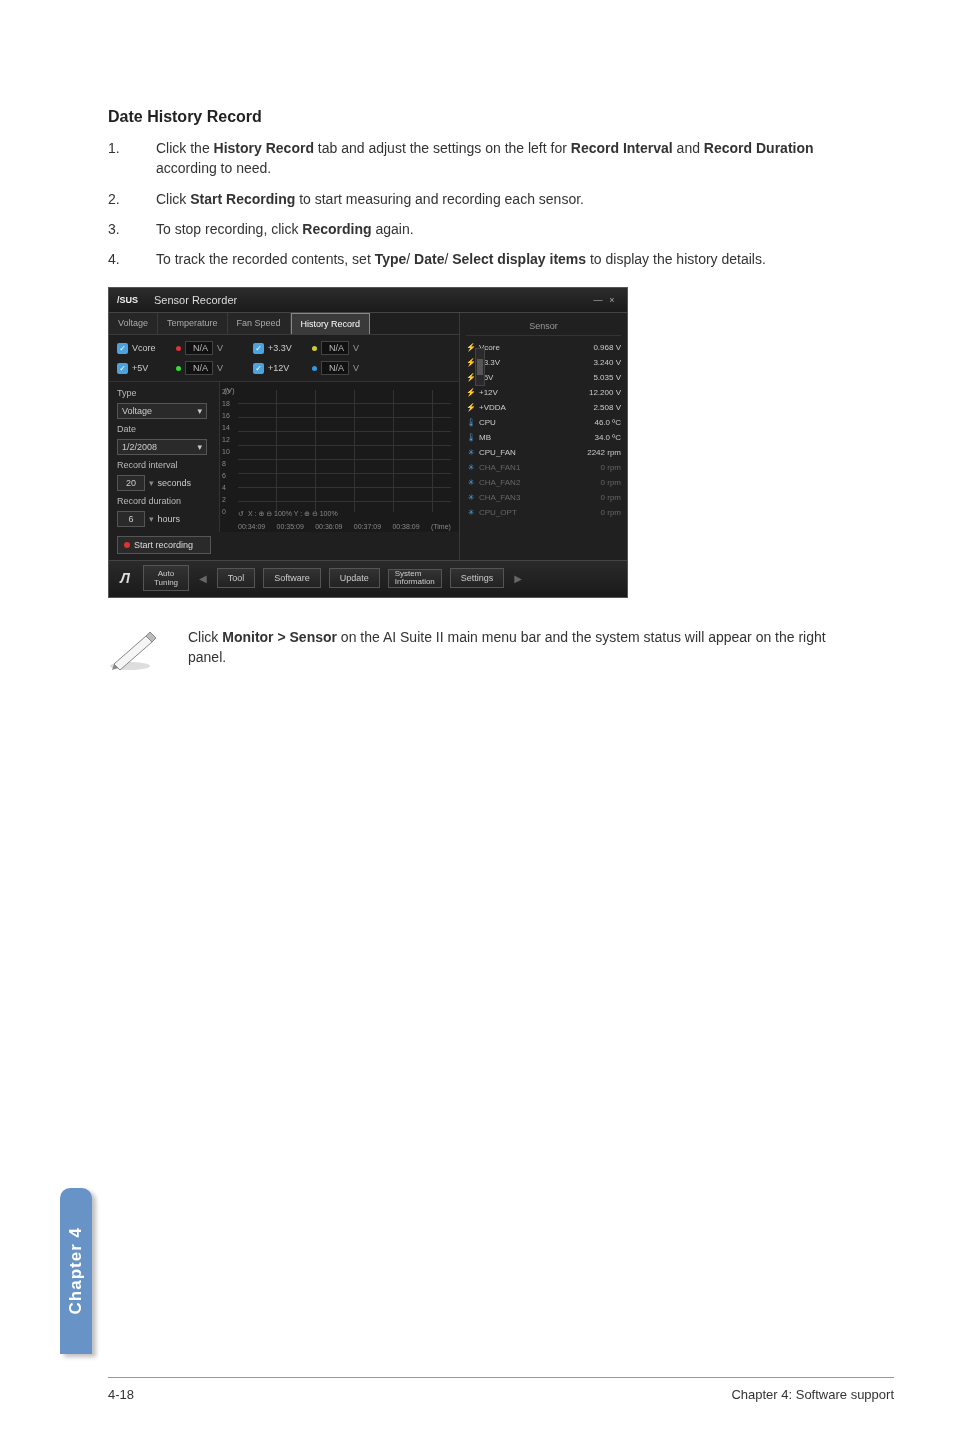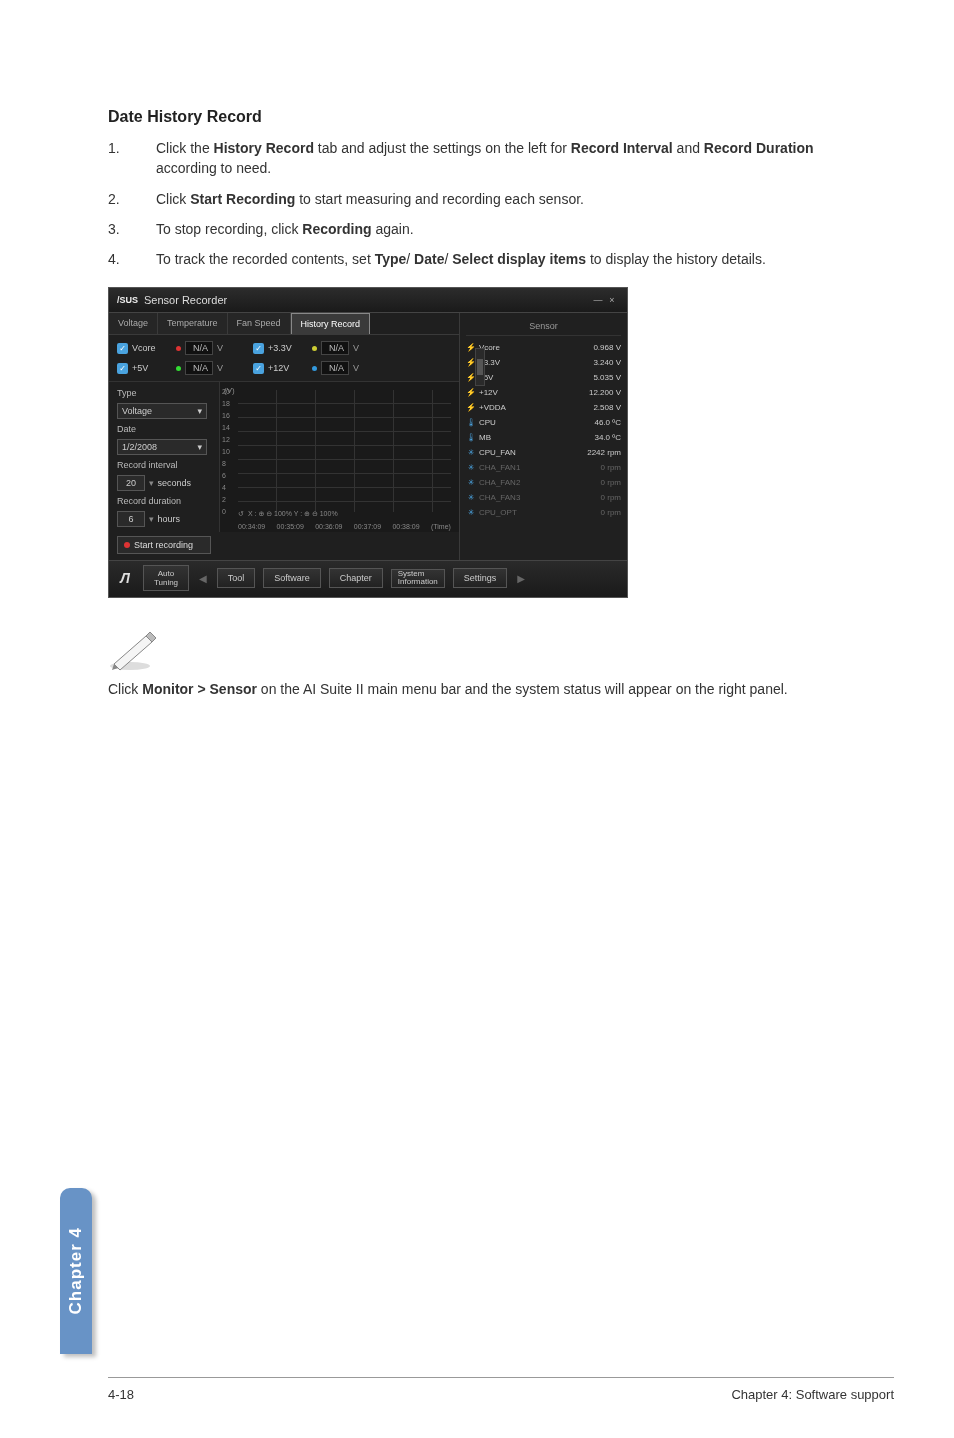--- a/index.html
+++ b/index.html
@@ -190,24 +190,23 @@
   }
   .bottom-btn{
     background:linear-gradient(#333,#222);border:1px solid #555;
     color:#ccc;font-size:9px;padding:4px 10px;
   }
   .nav-arrow{ color:#666;font-size:10px;padding:0 2px; }
 
   
   .note {
     display:flex;
-    gap:8px;
+    gap:26px;
     padding:0 108px;
     margin-top:26px;
-    flex-direction:column;
   }
   .note-icon{
     width:54px;height:44px;flex-shrink:0;
   }
   .note-text{
     font-size:14px;line-height:1.4;color:#333;
   }
 
   
   .side-tab{
@@ -275,21 +274,21 @@
       <span class="num">4.</span>
       <span class="txt">
         <span>To track the recorded contents, set </span><span class="bold">Type</span><span>/ </span><span class="bold">Date</span><span>/ </span><span class="bold">Select display items</span><span> to display the history details.</span>
       </span>
     </li>
   </ol>
 </div>
 
 <div class="app-window">
   <div class="app-titlebar">
-    <span style="font-weight:bold;color:#eee;margin-right:6px;text-align:right;">/SUS</span>
+    <span style="font-weight:bold;color:#eee;margin-right:16px;text-align:right;">/SUS</span>
     <span class="title">Sensor Recorder</span>
     <span class="winbtn">—</span>
     <span class="winbtn">×</span>
   </div>
   <div class="app-body">
     <div class="left-pane">
       <div class="tabs">
         <div class="tab">Voltage</div>
         <div class="tab">Temperature</div>
         <div class="tab">Fan Speed</div>
@@ -481,21 +480,21 @@
       <div class="scroll-thumb"></div>
     </div>
 
   <div class="bottom-bar">
     <div class="ai-logo">Л</div>
     <div class="auto-tune" style="white-space:pre-line">Auto
 Tuning</div>
     <span class="nav-arrow">◀</span>
     <div class="bottom-btn">Tool</div>
     <div class="bottom-btn">Software</div>
-    <div class="bottom-btn">Chapter</div>
+    <div class="bottom-btn">Update</div>
     <div class="bottom-btn" style="white-space:pre-line;font-size:8px;line-height:1.1;padding:0 6px">System
 Information</div>
     <div class="bottom-btn">Settings</div>
     <span class="nav-arrow">▶</span>
   </div>
 </div>
 
 <div class="note">
   <svg class="note-icon" viewBox="0 0 54 44">
     <ellipse cx="22" cy="38" rx="20" ry="4" fill="#ddd"></ellipse>

